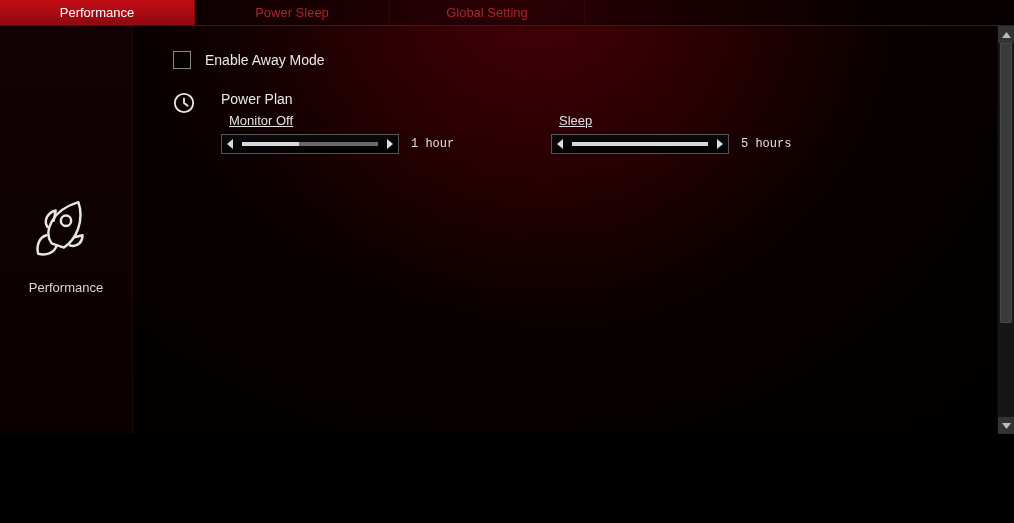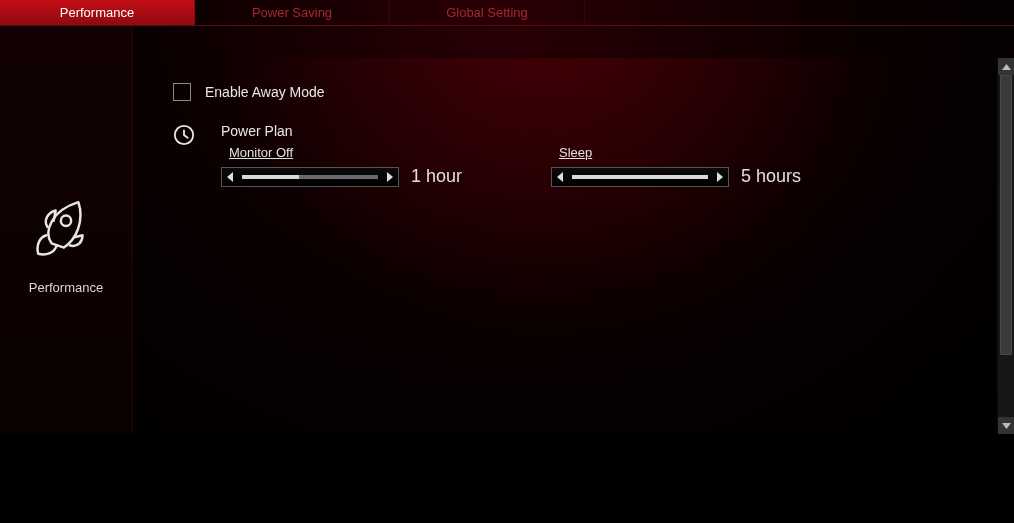--- a/index.html
+++ b/index.html
@@ -57,21 +57,20 @@
   .sidebar-icon svg { display: block; }
   .sidebar-label {
     margin-top: 18px;
     color: #d8d8d8;
     font-size: 13px;
   }
   .content-wrap {
     flex: 1;
     display: flex;
     position: relative;
-    margin-top: 32px;
   }
   .content {
     flex: 1;
     padding: 25px 40px 10px 40px;
     overflow: hidden;
     background: radial-gradient(ellipse at 50% -10%, rgba(120,0,8,.35) 0%, rgba(0,0,0,0) 55%);
   }
   .scrollbar {
     width: 17px;
     background: #1a1818;
@@ -174,21 +173,22 @@
     top: 0; bottom: 0; left: 0; right: 0;
     background: #6a6a6a;
   }
   .slider .track .bar-fill {
     position: absolute;
     top: 0; bottom: 0; left: 0;
     background: #d8d8d8;
   }
   .slider-value {
     color: #e0e0e0;
-    font-size: 18px;
+    font-size: 12px;
+    font-family: Liberation Mono, monospace;
   }
   .footer {
     height: 42px;
     border-top: 1px solid #2b2727;
     display: flex;
     justify-content: flex-end;
     align-items: center;
     gap: 14px;
     padding: 0 14px;
     background: #000;
@@ -211,21 +211,21 @@
     border-color: #2f2f2f;
   }
 </style>
 </head>
 <body>
 
 <div class="root">
 
   <div class="tabbar">
     <div class="tab active">Performance</div>
-    <div class="tab">Power Saving</div>
+    <div class="tab">Power Sleep</div>
     <div class="tab">Global Setting</div>
   </div>
 
   <div class="body">
 
     <div class="sidebar">
       <div class="sidebar-icon">
         <svg width="66" height="66" viewBox="0 0 64 64" fill="none" stroke="#e6e6e6" stroke-width="2.4" stroke-linejoin="round" stroke-linecap="round">
           <path d="M18 46 C10 34 18 14 44 6 C50 24 42 42 30 50 L18 46 Z"></path>
           <circle cx="32" cy="24" r="5"></circle>

